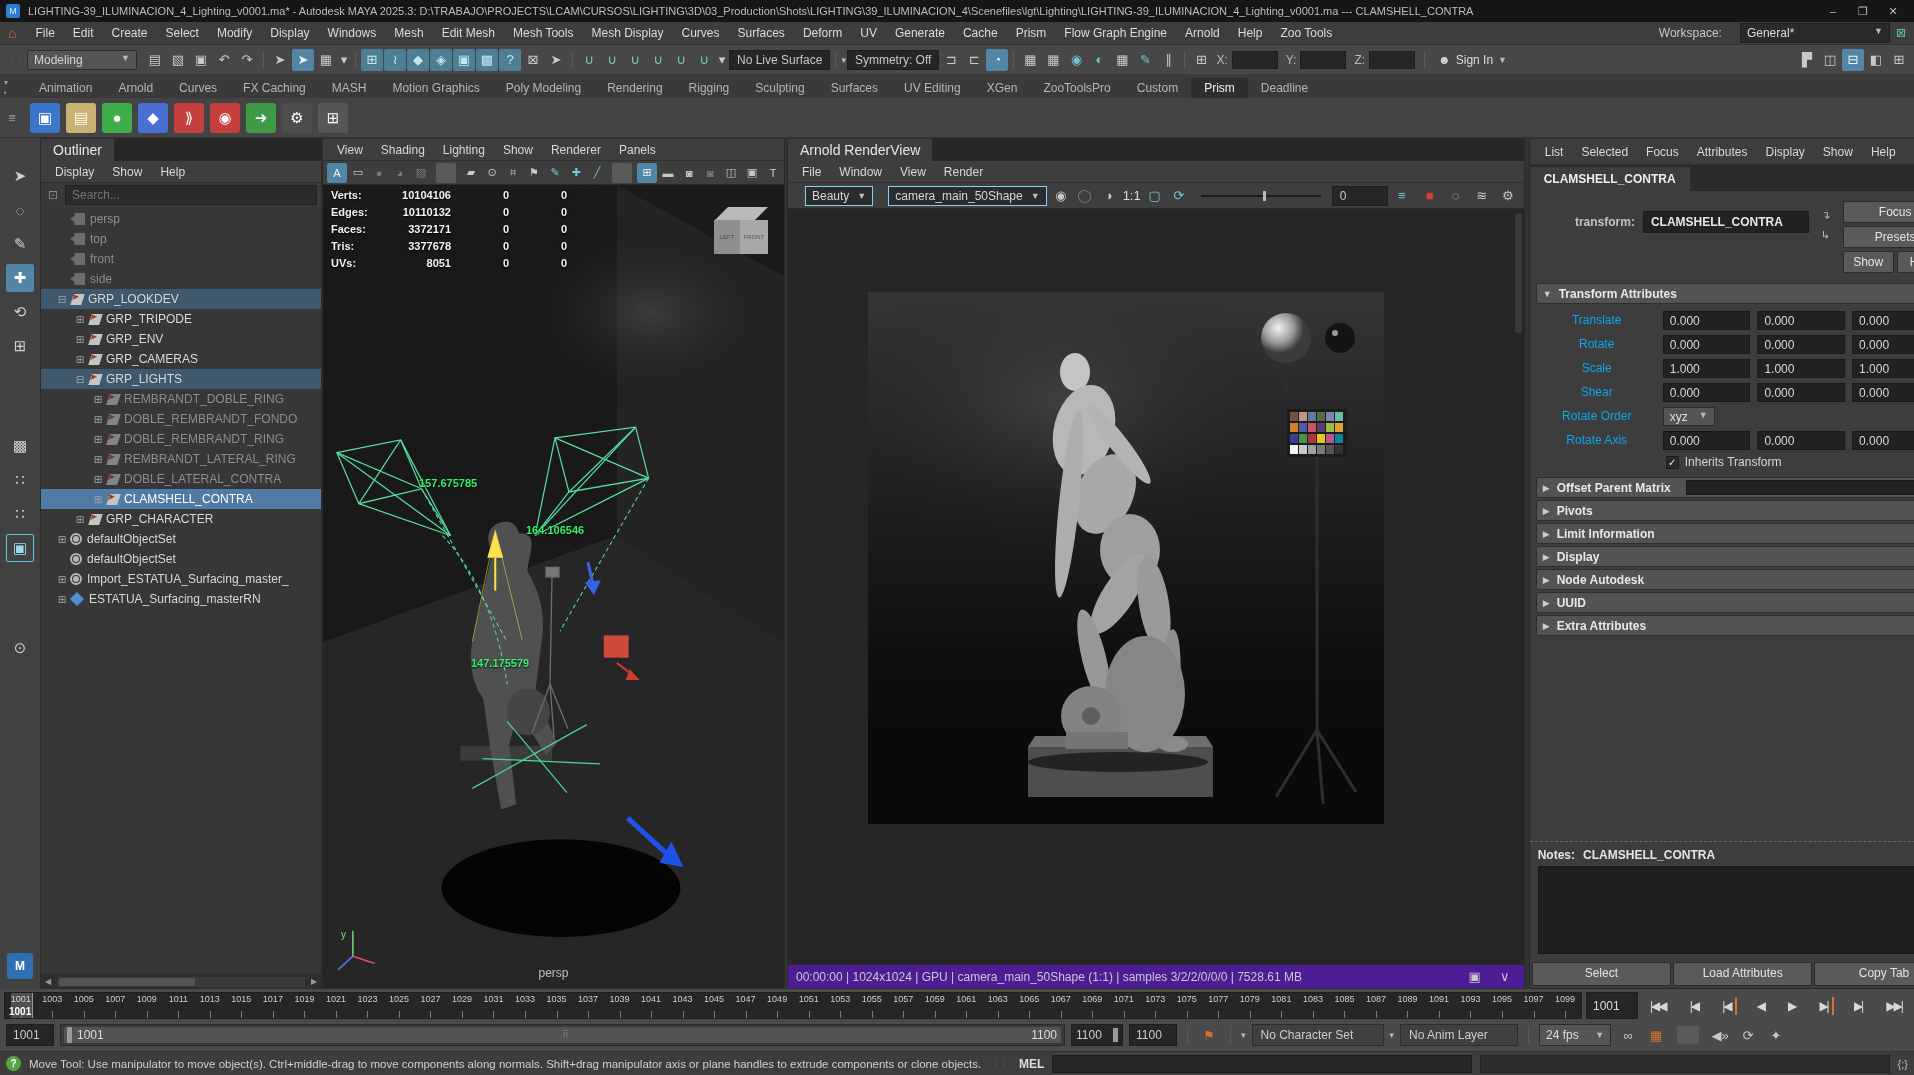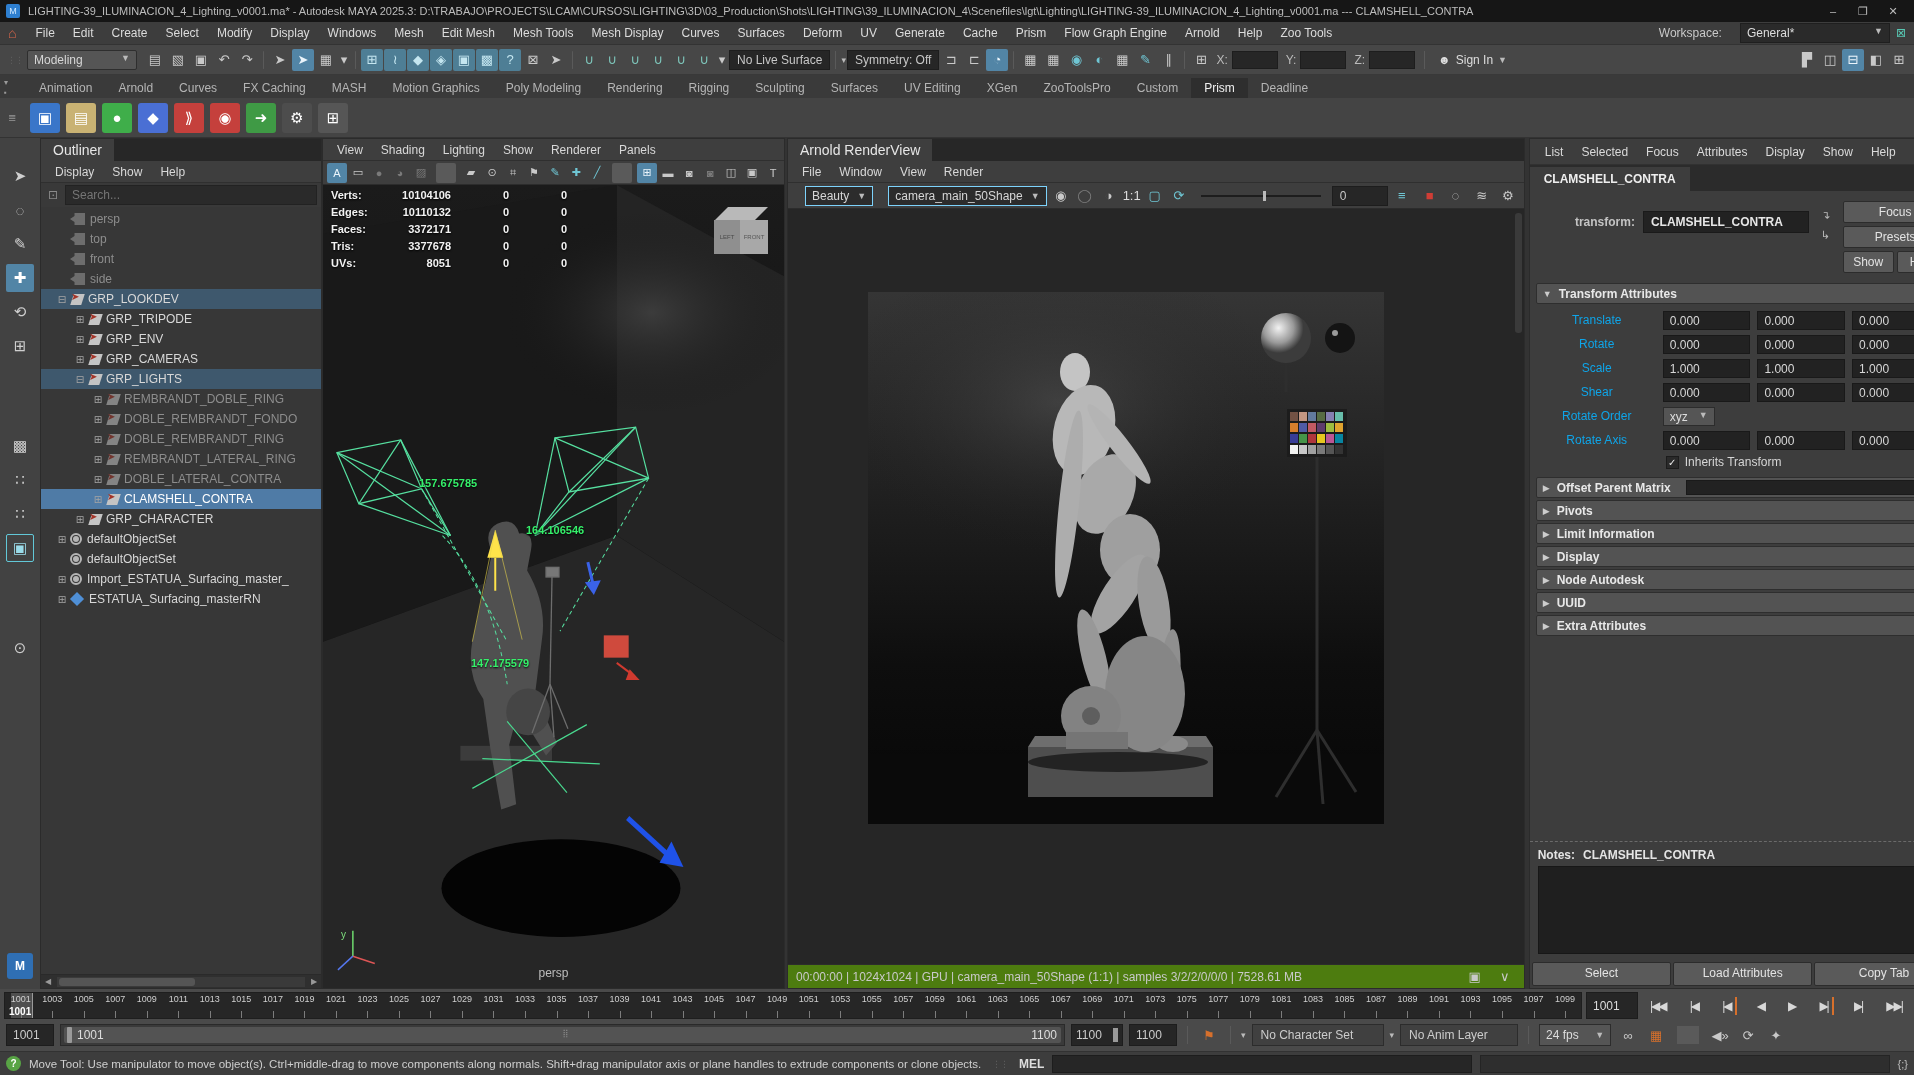--- a/index.html
+++ b/index.html
@@ -124,21 +124,21 @@
 
   
   .renderview { flex:1; margin-left:2px; }
   .rtoolbar { height:26px; background:#3e3e3e; display:flex; align-items:center; gap:3px; padding:0 5px; flex:none; border-bottom:1px solid #2c2c2c; }
   .rsel { background:#2c2c2c; border:1px solid #7dd3fc; padding:2px 6px; display:flex; align-items:center; gap:8px;margin-left:12px; }
   .rslider { width:120px; height:2px; background:#1d1d1d; position:relative; margin:0 8px; }
   .rslider .knob { position:absolute; left:52%; top:-4px; width:3px; height:10px; background:#bbb; }
   .rimg { flex:1; position:relative; background:#262626; min-height:0; }
   .rimg svg { position:absolute; left:80px; top:83px; width:516px; height:532px; }
   .rscroll { position:absolute; right:2px; top:4px; width:7px; height:120px; background:#3a3a3a; border-radius:3px; }
-  .rstatus { height:24px; background:#4d7c0f; border-top:1px solid #2c2c2c; display:flex; align-items:center; padding:0 8px; gap:10px; flex:none; color:#c9c9c9; }
+  .rstatus { height:24px; background:#4c1d95; border-top:1px solid #2c2c2c; display:flex; align-items:center; padding:0 8px; gap:10px; flex:none; color:#c9c9c9; }
   .rstatus .txt { flex:1; white-space:nowrap; overflow:hidden; }
 
   
   .attred { width:428px; flex:none; margin-left:4px; background:#3d3d3d; }
   .aemenus { height:26px; display:flex; align-items:center; padding:0 6px; flex:none; background:#3d3d3d; border-bottom:1px solid #313131; }
   .aemenus .mi { padding:0 9px; color:#dadada; }
   .pin { margin-left:auto; color:#ccc; transform:rotate(-45deg); font-size:11px; }
   .aetabs { height:26px; background:#2b2b2b; display:flex; align-items:flex-end; flex:none; }
   .aetab { background:#3d3d3d; color:#eee; padding:5px 14px; font-weight:bold; font-size:12px; }
   .aehead { display:flex; padding:10px 8px 8px 8px; gap:8px; flex:none; }

